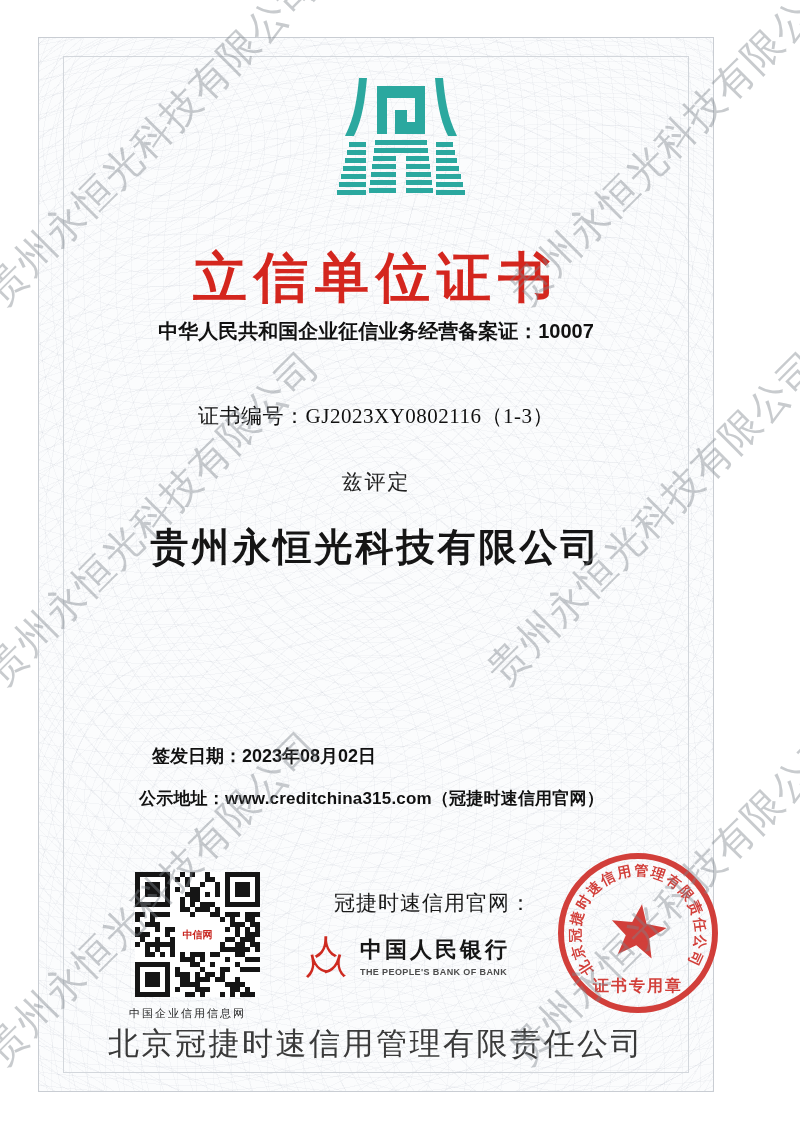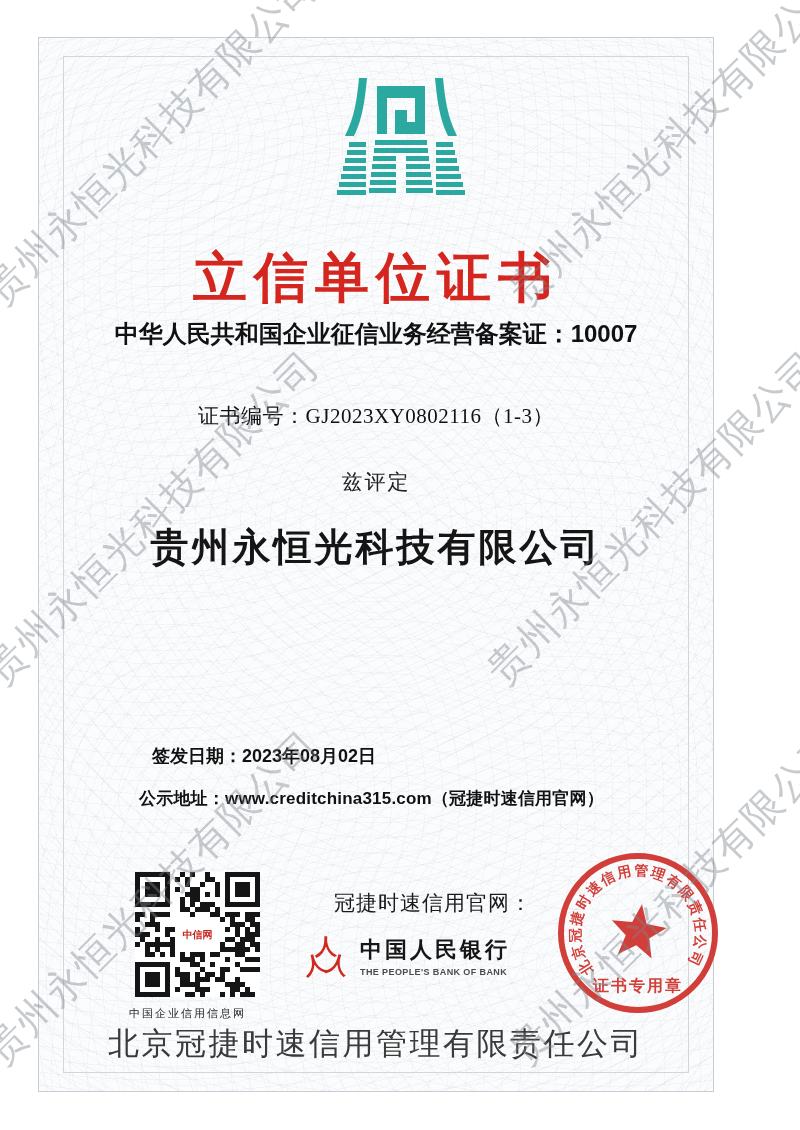--- a/index.html
+++ b/index.html
@@ -34,21 +34,21 @@
   .content { position:absolute; inset:0; z-index:3; }
 
   .logo { position:absolute; left:298px; top:38px; width:128px; height:130px; }
 
   .title {
     position:absolute; top:204px; width:100%; text-align:center;
     font-size:54px; font-weight:bold; letter-spacing:7px; color:#d4261e;
   }
   .subtitle {
     position:absolute; top:280px; width:100%; text-align:center;
-    font-size:24px; font-weight:bold; color:#111;
+    font-size:20px; font-weight:bold; color:#111;
   }
   .certno {
     position:absolute; top:364px; width:100%; text-align:center;
     font-family:"Liberation Serif", serif; font-weight:normal;
     font-size:21px; color:#111; letter-spacing:0.5px;
   }
   .intro {
     position:absolute; top:430px; width:100%; text-align:center;
     font-family:"Liberation Serif", serif; font-size:21px; color:#222; letter-spacing:2px;
   }

